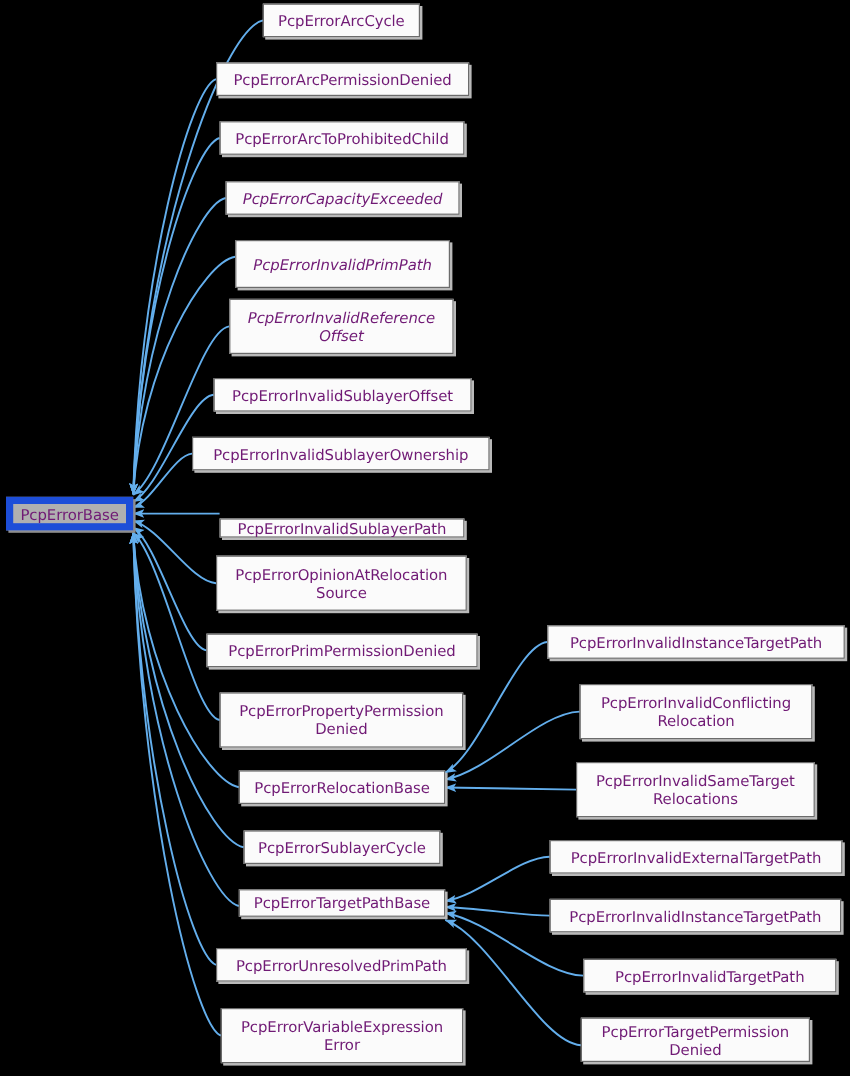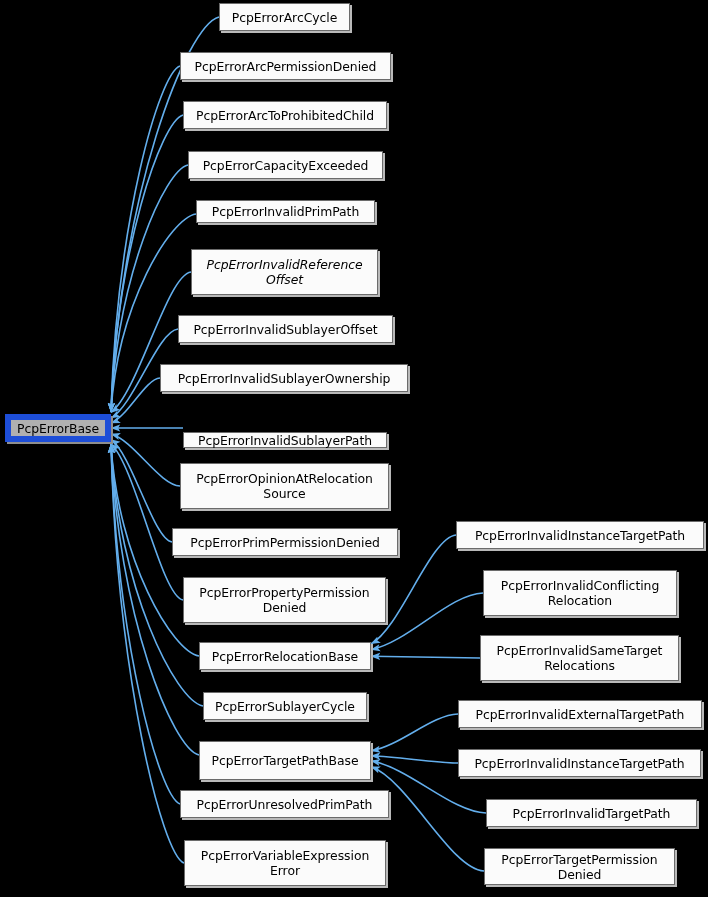--- a/index.html
+++ b/index.html
@@ -27,21 +27,21 @@
   .node {
     position: absolute;
     box-sizing: border-box;
     background: #fbfbfb;
     border: 1px solid #6b6b6b;
     box-shadow: 2px 2px 0 0 #b9b9b9;
     display: flex;
     align-items: center;
     justify-content: center;
     text-align: center;
-    color: #000000;
+    color: #701a75;
     font-size: 12.4px;
     line-height: 15px;
     letter-spacing: -0.05px;
     white-space: pre-line;
     padding: 0 5px;
   }
   .node.base {
     background: #b0b0b0;
     border: 6px solid #1d4ed8;
     box-shadow: 2px 2px 0 0 #8e8e8e;
@@ -82,35 +82,35 @@
         <path d="M458,763 C431.9,762.856 400.58,756.808 371,755.8" fill="none" stroke="#63aeec" stroke-width="1.6" marker-end="url(#arrow)"></path>
         <path d="M486,813 C451.5,811.956 410.1,768.108 371,760.8" fill="none" stroke="#63aeec" stroke-width="1.6" marker-end="url(#arrow)"></path>
         <path d="M484,871 C450.1,868.912 409.42,781.216 371,766.6" fill="none" stroke="#63aeec" stroke-width="1.6" marker-end="url(#arrow)"></path>
       </g>
   </svg>
   <div id="node-group">
       <div class="node base" style="left: 5px; top: 414px; width: 106px; height: 28px;">PcpErrorBase</div>
       <div class="node" style="left: 219px; top: 3px; width: 131px; height: 28px;">PcpErrorArcCycle</div>
       <div class="node" style="left: 180px; top: 52px; width: 211px; height: 28px;">PcpErrorArcPermissionDenied</div>
       <div class="node" style="left: 183px; top: 101px; width: 204px; height: 28px;">PcpErrorArcToProhibitedChild</div>
-      <div class="node" style="left: 188px; top: 151px; width: 195px; height: 28px;">PcpErrorCapacityExceeded</div>
-      <div class="node" style="left: 196px; top: 200px; width: 179px; height: 23px;">PcpErrorInvalidPrimPath</div>
+      <div class="node" style="left: 188px; top: 151px; width: 195px; height: 28px; font-style: italic;">PcpErrorCapacityExceeded</div>
+      <div class="node" style="left: 196px; top: 200px; width: 179px; height: 40px; font-style: italic;">PcpErrorInvalidPrimPath</div>
       <div class="node" style="left: 191px; top: 249px; width: 187px; height: 46px; font-style: italic;">PcpErrorInvalidReference
 Offset</div>
       <div class="node" style="left: 178px; top: 315px; width: 215px; height: 28px;">PcpErrorInvalidSublayerOffset</div>
       <div class="node" style="left: 160px; top: 364px; width: 248px; height: 28px;">PcpErrorInvalidSublayerOwnership</div>
       <div class="node" style="left: 183px; top: 432px; width: 204px; height: 16px;">PcpErrorInvalidSublayerPath</div>
       <div class="node" style="left: 180px; top: 463px; width: 209px; height: 46px;">PcpErrorOpinionAtRelocation
 Source</div>
       <div class="node" style="left: 172px; top: 528px; width: 226px; height: 28px;">PcpErrorPrimPermissionDenied</div>
       <div class="node" style="left: 183px; top: 577px; width: 203px; height: 46px;">PcpErrorPropertyPermission
 Denied</div>
       <div class="node" style="left: 199px; top: 642px; width: 172px; height: 28px;">PcpErrorRelocationBase</div>
       <div class="node" style="left: 203px; top: 692px; width: 164px; height: 28px;">PcpErrorSublayerCycle</div>
-      <div class="node" style="left: 199px; top: 741px; width: 172px; height: 39px;">PcpErrorTargetPathBase</div>
+      <div class="node" style="left: 199px; top: 741px; width: 172px; height: 23px;">PcpErrorTargetPathBase</div>
       <div class="node" style="left: 180px; top: 790px; width: 209px; height: 28px;">PcpErrorUnresolvedPrimPath</div>
       <div class="node" style="left: 184px; top: 840px; width: 202px; height: 46px;">PcpErrorVariableExpression
 Error</div>
       <div class="node" style="left: 456px; top: 521px; width: 248px; height: 28px;">PcpErrorInvalidInstanceTargetPath</div>
       <div class="node" style="left: 483px; top: 570px; width: 194px; height: 46px;">PcpErrorInvalidConflicting
 Relocation</div>
       <div class="node" style="left: 480px; top: 635px; width: 199px; height: 46px;">PcpErrorInvalidSameTarget
 Relocations</div>
       <div class="node" style="left: 458px; top: 700px; width: 244px; height: 28px;">PcpErrorInvalidExternalTargetPath</div>
       <div class="node" style="left: 458px; top: 749px; width: 243px; height: 28px;">PcpErrorInvalidInstanceTargetPath</div>

